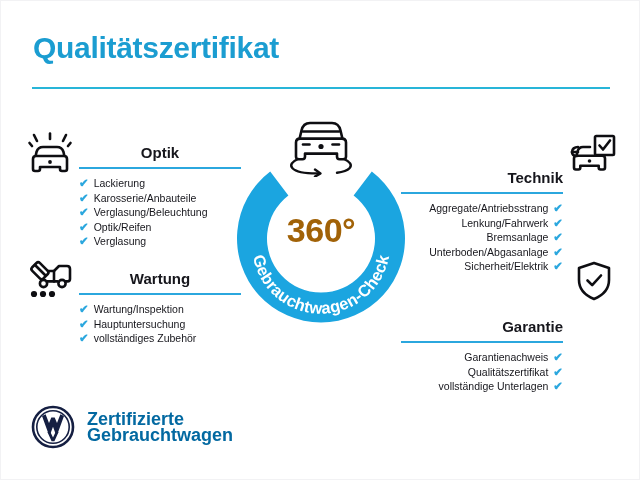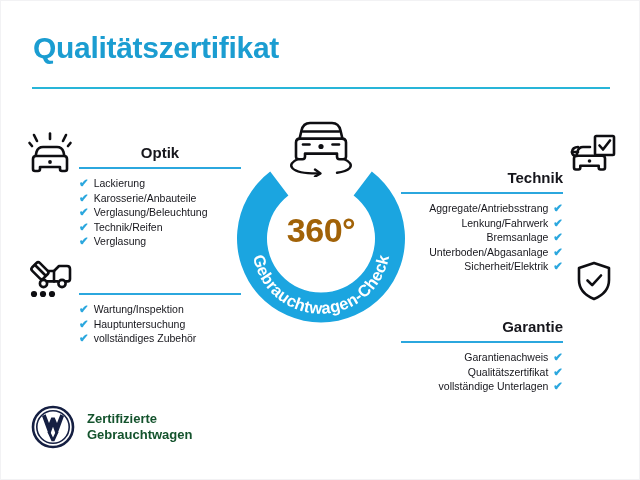--- a/index.html
+++ b/index.html
@@ -111,23 +111,23 @@
     position: absolute;
     left: 50px; top: -34px;
     width: 84px; height: 62px;
   }
 
   
   #footer { position: absolute; left: 30px; top: 404px; display: flex; align-items: center; }
   #vw-logo { width: 44px; height: 44px; flex: none; }
   #footer-text {
     margin-left: 12px;
-    font-size: 13px;
-    font-weight: bold;
-    color: #14532d;
+    font-size: 18px;
+    font-weight: bold;
+    color: #0369a1;
     line-height: 16px;
   }
   #footer-text div { white-space: nowrap; }
 </style>
 </head>
 <body>
 
 <div id="page">
 
   <div id="header-title">Qualitätszertifikat</div>
@@ -159,21 +159,21 @@
       <div class="sec-item">
           <span class="chk">✔</span>
           <span>Karosserie/Anbauteile</span>
         </div>
       <div class="sec-item">
           <span class="chk">✔</span>
           <span>Verglasung/Beleuchtung</span>
         </div>
       <div class="sec-item">
           <span class="chk">✔</span>
-          <span>Technik/Reifen</span>
+          <span>Optik/Reifen</span>
         </div>
       <div class="sec-item">
           <span class="chk">✔</span>
           <span>Verglasung</span>
         </div>
     </div>
   </div>
 
   <div class="sec-icon" id="icon-wartung">
     <svg width="48" height="44" viewBox="0 0 48 44" fill="none" stroke="#0e0e12" stroke-width="2.6" stroke-linecap="round" stroke-linejoin="round">
@@ -185,20 +185,21 @@
       <path d="M5 9.5 L9.5 5 C10.6 3.9 12 4.2 13 5.2 L20.5 12.7 C21.6 13.8 21.8 15 20.8 16 L16.2 20.6 C15.2 21.6 13.9 21.5 12.8 20.4 L5.3 12.9 C4.3 11.9 4 10.6 5 9.5 Z"></path>
       <path d="M8 7 L18 17"></path>
       <circle cx="7" cy="36" r="3.1" fill="#0e0e12" stroke="none"></circle>
       <circle cx="16" cy="36" r="3.1" fill="#0e0e12" stroke="none"></circle>
       <circle cx="25" cy="36" r="3.1" fill="#0e0e12" stroke="none"></circle>
     </svg>
   </div>
 
   <div class="section sec-left" id="sec-wartung">
     <div class="sec-head">
+      <div class="sec-title">Wartung</div>
       <div class="sec-rule"></div>
     </div>
     <div class="sec-list">
       <div class="sec-item">
           <span class="chk">✔</span>
           <span>Wartung/Inspektion</span>
         </div>
       <div class="sec-item">
           <span class="chk">✔</span>
           <span>Hauptuntersuchung</span>

